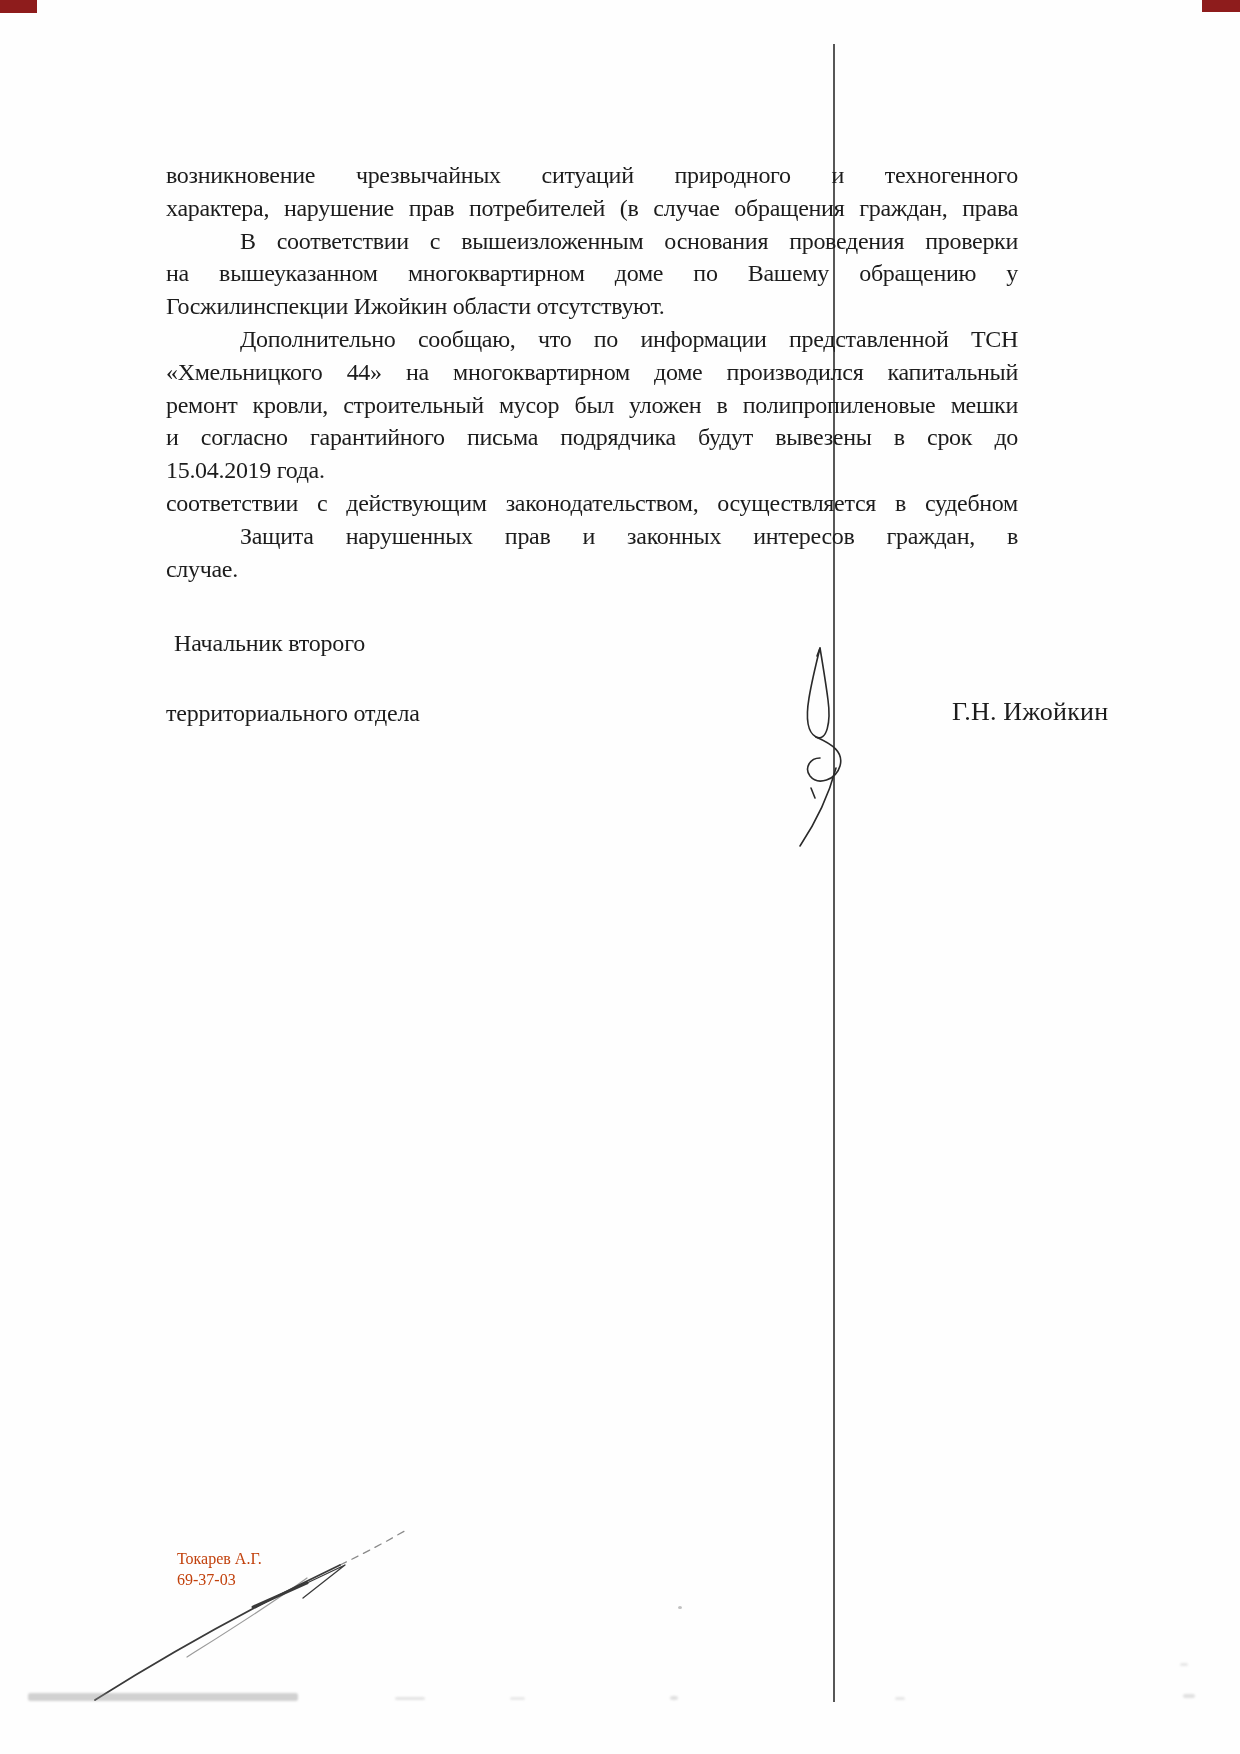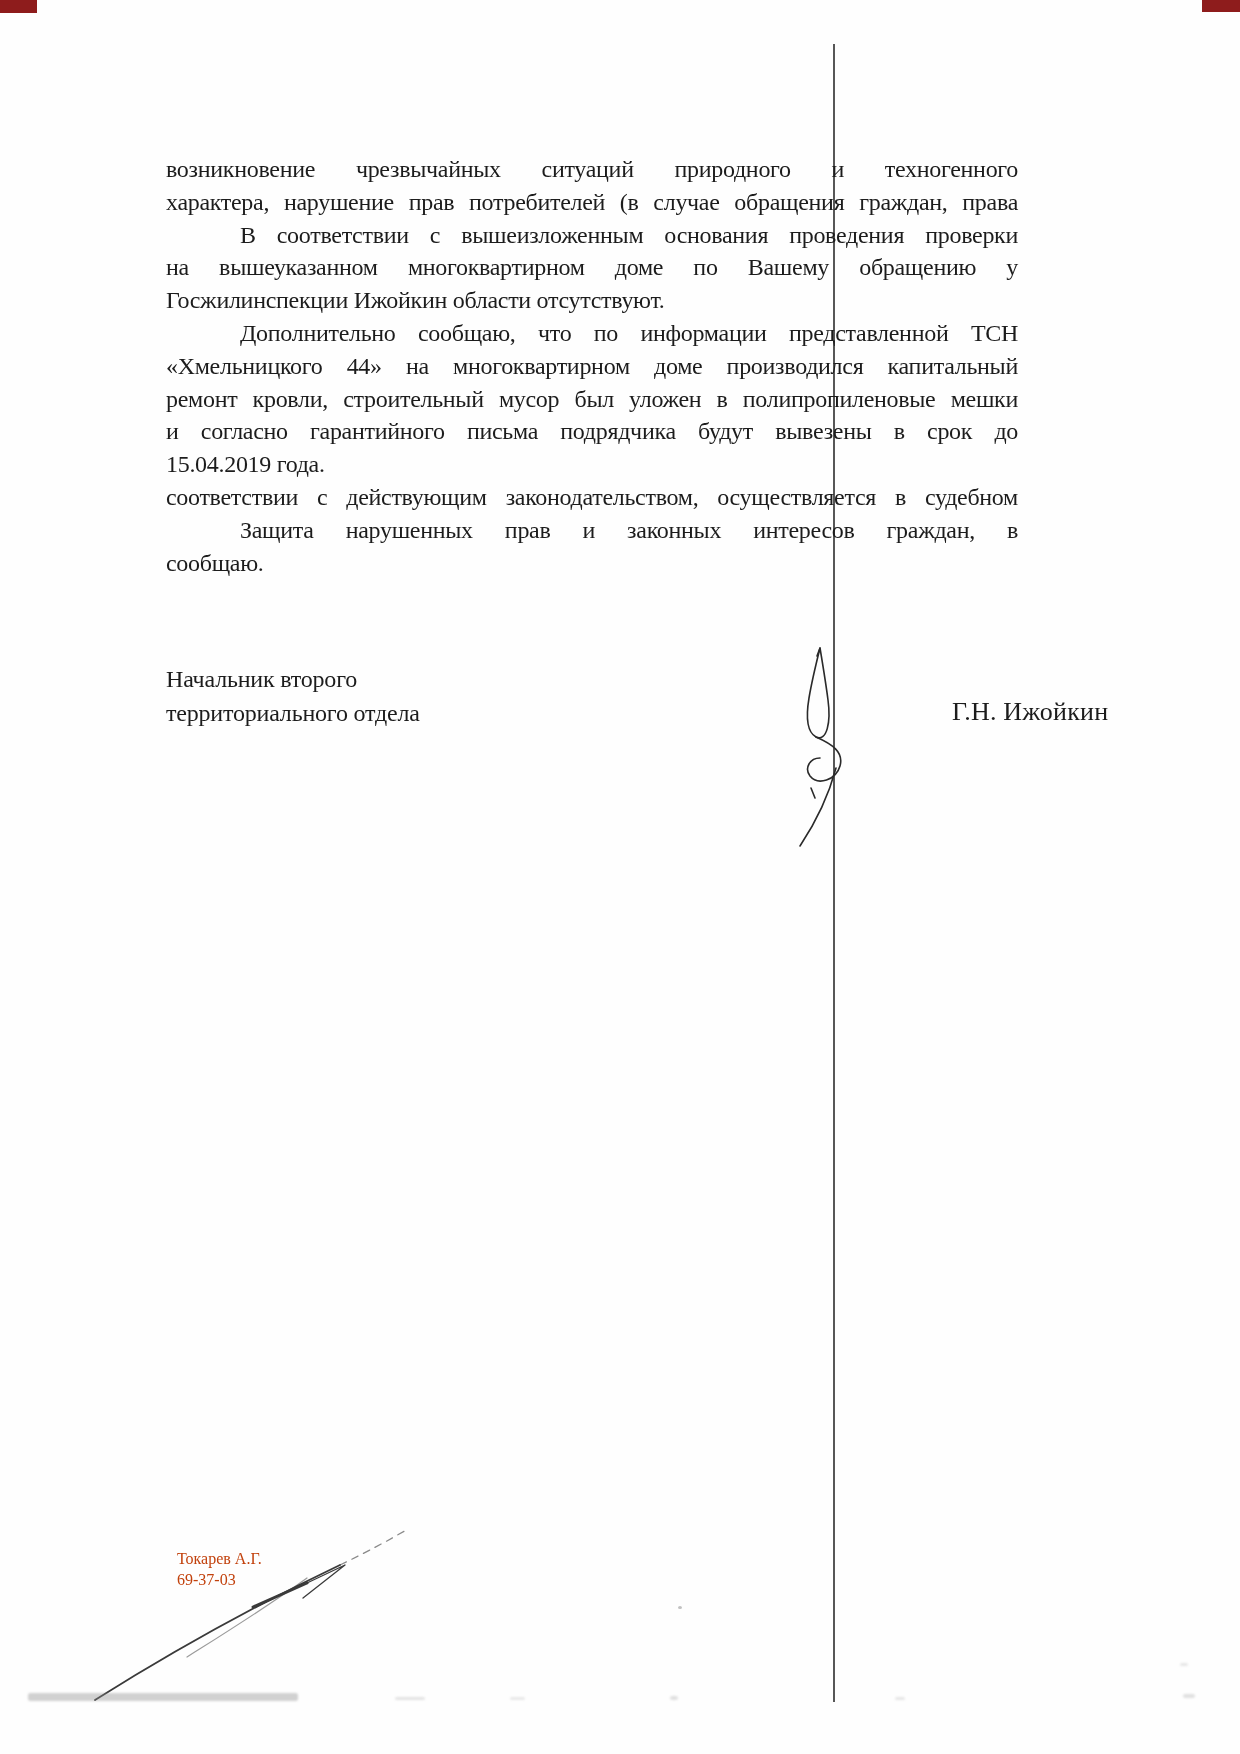--- a/index.html
+++ b/index.html
@@ -16,33 +16,33 @@
   .corner-mark.left{left:0;width:37px;}
   .corner-mark.right{right:0;width:38px;height:12px;}
   
   .fold-line{
     position:absolute;left:833px;top:44px;
     width:2px;height:1658px;
     background:#3a3a3a;opacity:.85;
   }
   
   .body-text{
-    position:absolute;left:166px;top:153px;width:852px;
+    position:absolute;left:166px;top:159px;width:852px;
     font-size:24px;line-height:32.8px;letter-spacing:-0.3px;
   }
   .line{width:100%;}
   .line.j{text-align:justify;text-align-last:justify;}
   .line.l{text-align:left;}
   .line.ind{padding-left:74px;box-sizing:border-box;}
   
   .sig-title{
     position:absolute;left:166px;
     font-size:24px;letter-spacing:-0.2px;
   }
-  .sig-title.t1{top:666px;}
+  .sig-title.t1{top:630px;margin-left:8px;}
   .sig-title.t2{top:700px;}
   .signer-name{
     position:absolute;left:952px;top:697px;
     font-size:26px;letter-spacing:0.2px;text-align:center;
   }
   .signature-svg{position:absolute;left:770px;top:640px;}
   
   .footer-text{
     position:absolute;left:177px;
     font-size:16px;color:#c2410c;
@@ -77,21 +77,21 @@
     <div class="line j ind">В соответствии с вышеизложенным основания проведения проверки</div>
     <div class="line j">на вышеуказанном многоквартирном доме по Вашему обращению у</div>
     <div class="line l">Госжилинспекции Ижойкин области отсутствуют.</div>
     <div class="line j ind">Дополнительно сообщаю, что по информации представленной ТСН</div>
     <div class="line j">«Хмельницкого 44» на многоквартирном доме производился капитальный</div>
     <div class="line j">ремонт кровли, строительный мусор был уложен в полипропиленовые мешки</div>
     <div class="line j">и согласно гарантийного письма подрядчика будут вывезены в срок до</div>
     <div class="line l">15.04.2019 года.</div>
     <div class="line j">соответствии с действующим законодательством, осуществляется в судебном</div>
     <div class="line j ind">Защита нарушенных прав и законных интересов граждан, в</div>
-    <div class="line l">сообщаю.</div>
+    <div class="line l">случае.</div>
   </div>
 
   <div class="sig-title t1">Начальник второго</div>
   <div class="sig-title t2">территориального отдела</div>
 
   <svg class="signature-svg" width="100" height="210" viewBox="0 0 100 210">
     <g fill="none" stroke="#2a2a2a" stroke-width="1.6" stroke-linecap="round" stroke-linejoin="round">
       <path d="M 50,8 C 46,24 42,40 39,58 C 36,76 37,92 46,97 C 57,102 61,82 58,60 C 56,44 53,26 50,8 Z"></path>
       <path d="M 46,97 C 62,104 74,112 70,126 C 66,140 48,146 40,136 C 34,128 40,118 50,118"></path>
       <path d="M 66,128 C 58,158 44,185 30,206"></path>

